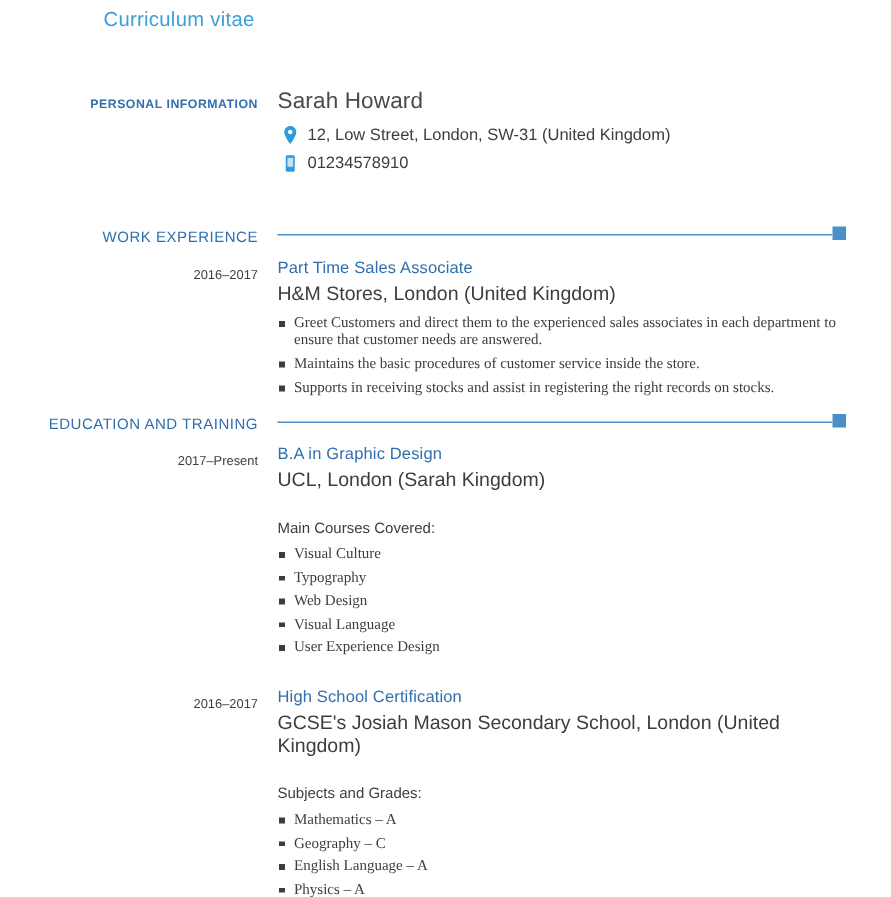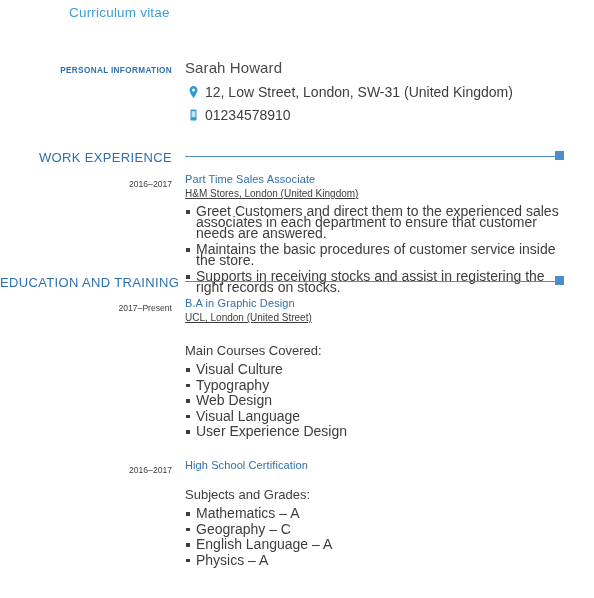--- a/index.html
+++ b/index.html
@@ -47,21 +47,21 @@
     white-space: nowrap;
   }
   .content {
     position: absolute;
     left: 185px;
     width: 375px;
   }
 
   
   .section-label {
-    font-size: 13px;
+    font-size: 10px;
     color: #2f6fad;
     letter-spacing: 0.35px;
     text-transform: uppercase;
     text-align: right;
   }
   .section-rule {
     position: absolute;
     left: 185px;
     width: 370px;
     height: 1px;
@@ -87,21 +87,21 @@
   .person-name {
     font-size: 15px;
     color: #4a4a4a;
     letter-spacing: 0.1px;
   }
 
   .contact-line {
     display: flex;
     align-items: center;
     margin-bottom: 7px;
-    font-size: 14px;
+    font-size: 11px;
     color: #3d3d3d;
   }
   .contact-icon {
     width: 16px;
     min-width: 16px;
     display: flex;
     align-items: center;
     justify-content: center;
     margin-right: 4px;
   }
@@ -114,43 +114,43 @@
     font-size: 8.6px;
     color: #3d3d3d;
   }
   .entry-title {
     font-size: 11px;
     color: #2f6fad;
     margin-bottom: 3px;
     letter-spacing: 0.1px;
   }
   .entry-org {
+    font-size: 13px;
+    color: #3d3d3d;
+    margin-bottom: 7px;
+  }
+  .entry-subhead {
     font-size: 10px;
-    color: #3d3d3d;
-    margin-bottom: 7px;
-    text-decoration: underline;
-  }
-  .entry-subhead {
-    font-size: 13px;
     color: #3d3d3d;
     margin-bottom: 6px;
   }
 
   ul.bullets {
     list-style: none;
     margin: 0;
     padding: 0;
   }
   ul.bullets li {
     position: relative;
     padding-left: 11px;
-    font-size: 14px;
+    font-size: 10px;
     line-height: 11px;
     color: #3d3d3d;
     margin-bottom: 5px;
+    font-family: Liberation Serif, serif;
   }
   ul.bullets li::before {
     content: "";
     position: absolute;
     left: 1px;
     top: 4px;
     width: 3.5px;
     height: 3.5px;
     background: #3d3d3d;
   }
@@ -234,39 +234,40 @@
     <div class="section-rule"></div>
     <div class="section-square"></div>
   </div>
 
   <div class="row" style="top:297px;">
     <div class="gutter">
       <span class="entry-date">2017–Present</span>
     </div>
     <div class="content">
       <div class="entry-title">B.A in Graphic Design</div>
-      <div class="entry-org">UCL, London (United Street)</div>
+      <div class="entry-org">UCL, London (Sarah Kingdom)</div>
       <div class="spacer-gap"></div>
       <div class="entry-subhead">Main Courses Covered:</div>
       <ul class="bullets tight">
         <li>Visual Culture</li>
         <li>Typography</li>
         <li>Web Design</li>
         <li>Visual Language</li>
         <li>User Experience Design</li>
       </ul>
     </div>
   </div>
 
   <div class="row" style="top:459px;">
     <div class="gutter">
       <span class="entry-date">2016–2017</span>
     </div>
     <div class="content">
       <div class="entry-title">High School Certification</div>
+      <div class="entry-org">GCSE's Josiah Mason Secondary School, London (United Kingdom)</div>
       <div class="spacer-gap"></div>
       <div class="entry-subhead">Subjects and Grades:</div>
       <ul class="bullets tight">
         <li>Mathematics – A</li>
         <li>Geography – C</li>
         <li>English Language – A</li>
         <li>Physics – A</li>
       </ul>
     </div>
   </div>

